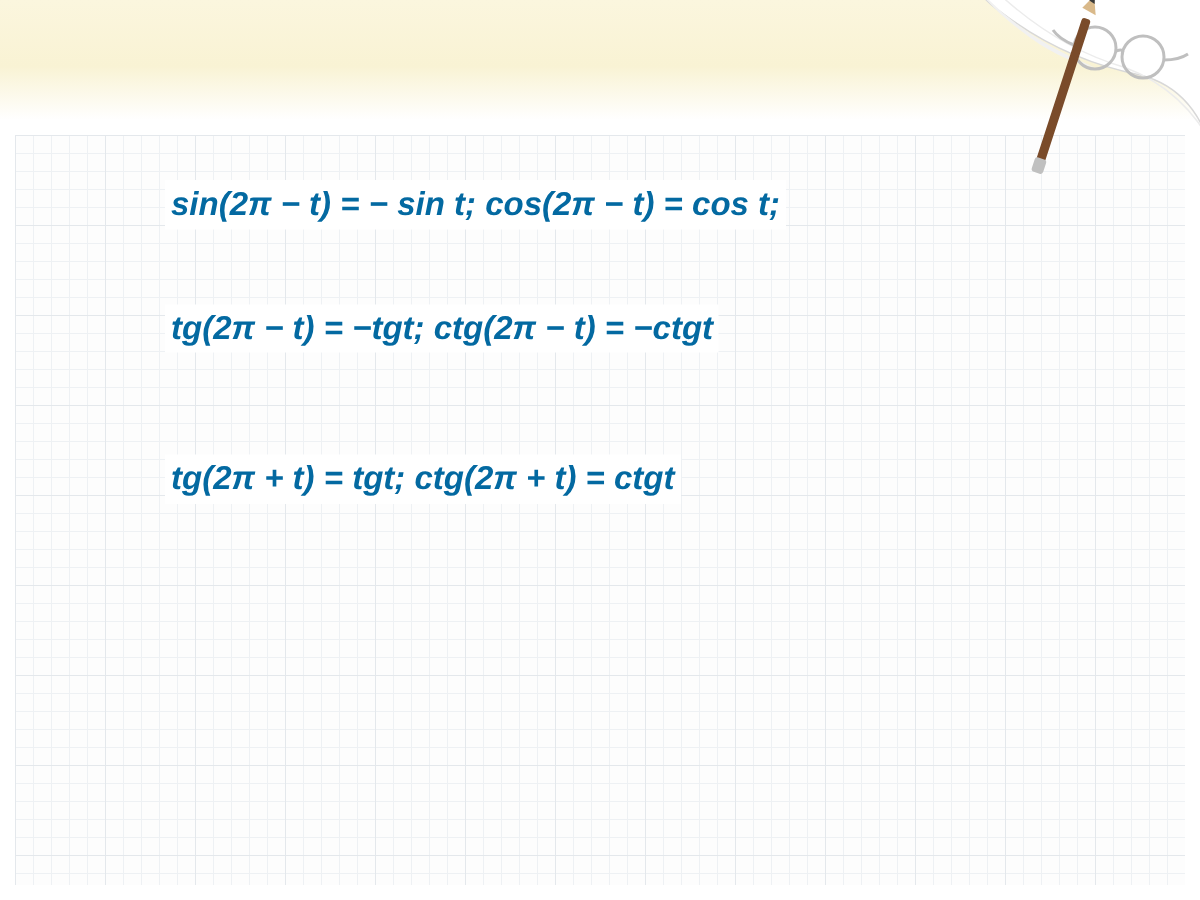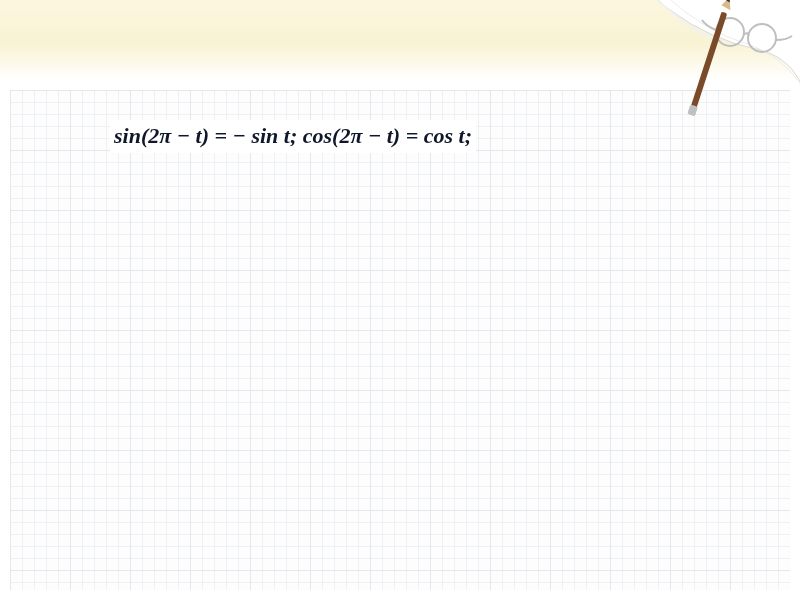--- a/index.html
+++ b/index.html
@@ -43,49 +43,50 @@
     position: absolute;
     top: 30px;
     left: 100px;
     width: 560px;
     z-index: 3;
   }
   .formula {
     font-size: 22px;
     font-weight: bold;
     font-style: italic;
-    color: #0f172a;
+    color: #0369a1;
     background: #ffffff;
     display: inline-block;
     padding: 2px 4px;
     margin-bottom: 50px;
     line-height: 1.3;
-    font-family: Liberation Serif, serif;
+    font-family: Liberation Sans, sans-serif;
   } 
   
   .corner {
     position: absolute;
     top: -10px;
     right: -10px;
     width: 200px;
     height: 140px;
     z-index: 5;
     pointer-events: none;
   }
 </style>
 </head>
 <body>
 
 <div class="top-band"></div>
 
 <div class="paper">
   <div class="content">
     <div class="formula">sin(2π − t) = − sin t;  cos(2π − t) = cos t;</div><br>
+    <div class="formula">tg(2π − t) = −tgt; ctg(2π − t) = −ctgt</div><br>
     <br>
-    <br>
+    <div class="formula">tg(2π + t) = tgt; ctg(2π + t) = ctgt</div>
   </div>
 </div>
 
 <svg class="corner" viewBox="0 0 200 140">
 
   <path d="M40 0 L200 0 L200 120 Q190 70 150 60 Q100 50 60 20 Q45 10 40 0 Z" fill="#ffffff" stroke="#d8d8d8" stroke-width="1"></path>
 
   <path d="M40 0 Q70 35 120 55 Q95 50 70 30 Q50 15 40 0 Z" fill="#f1f1f1"></path>
 
   <path d="M55 5 L200 5 L200 110 Q180 70 140 55 Q95 42 55 5 Z" fill="none" stroke="#ececec" stroke-width="1"></path>

